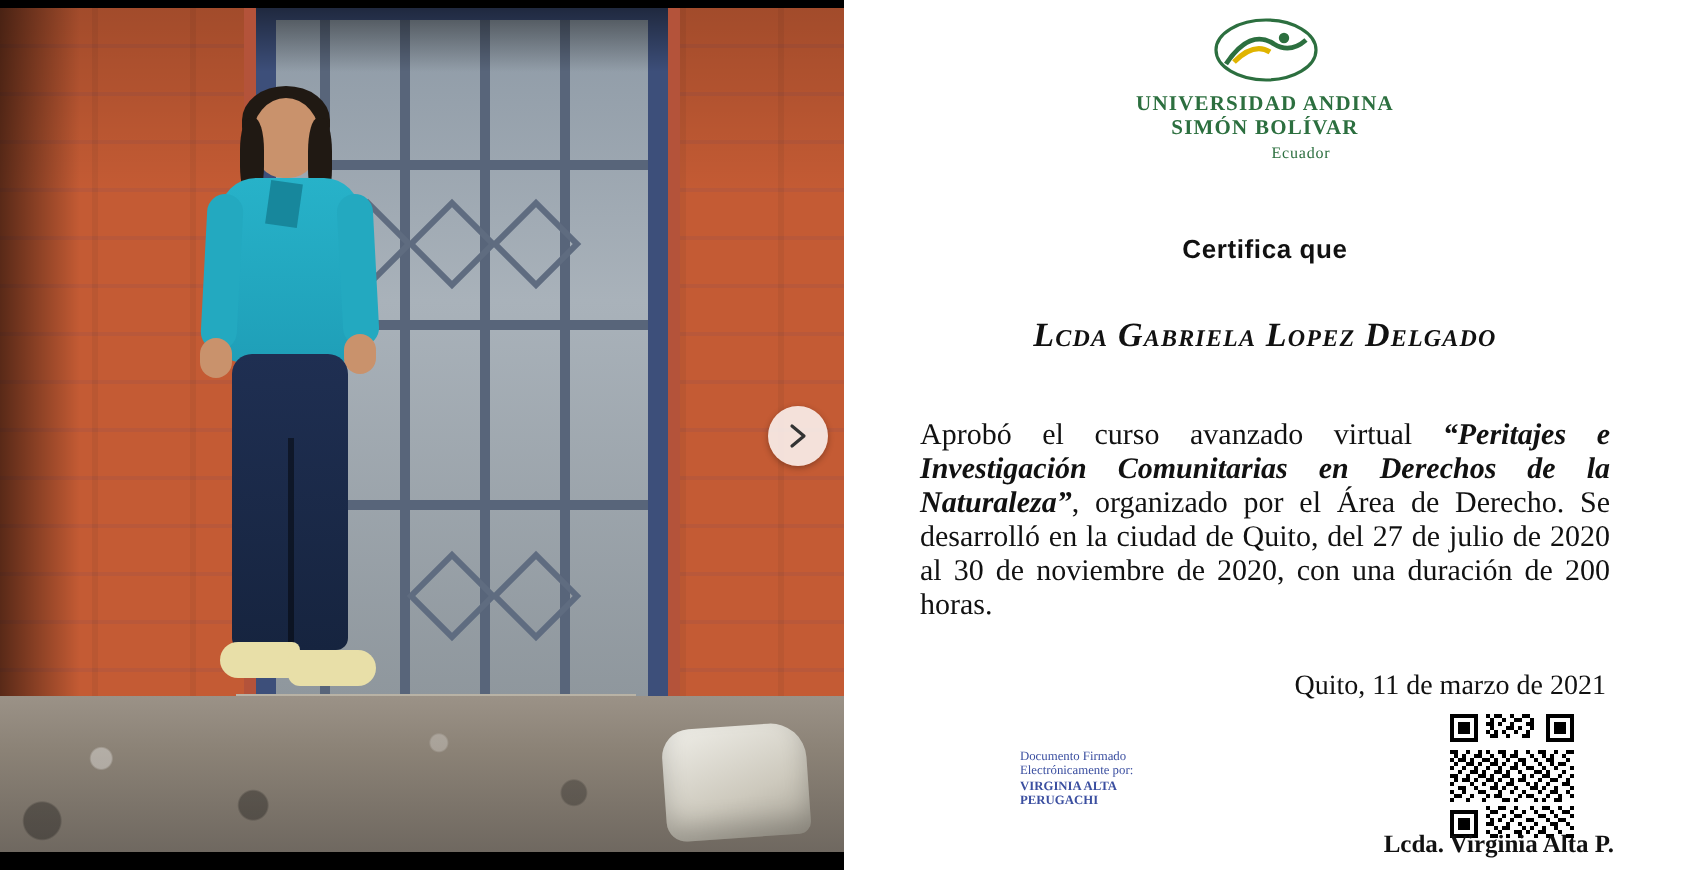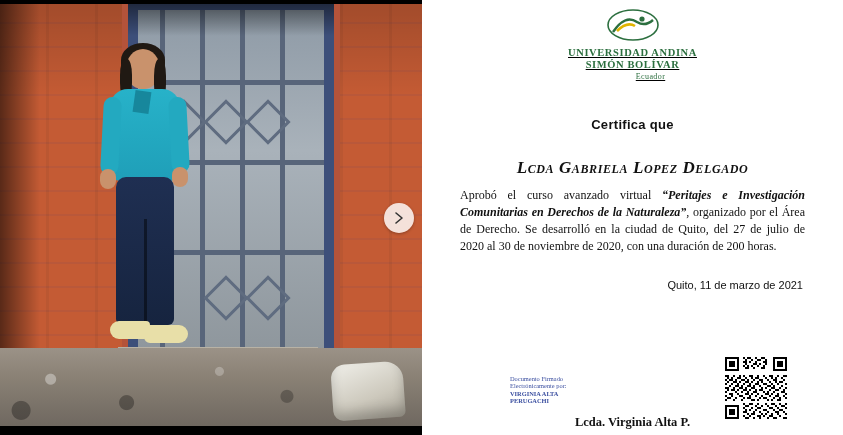--- a/index.html
+++ b/index.html
@@ -253,21 +253,20 @@
   .cert-inner {
     position: absolute;
     inset: 0;
     padding: 6px 36px 0 36px;
   }
   .cert-logo-wrap {
     display: flex;
     flex-direction: column;
     align-items: center;
     margin-top: 2px;
-    text-decoration: underline;
   }
   .cert-logo-mark {
     width: 52px; height: 34px;
     position: relative;
   }
   .cert-univ-name {
     margin-top: 5px;
     font-family: "Liberation Serif", serif;
     font-weight: bold;
     font-size: 10.5px;
@@ -299,37 +298,37 @@
     text-align: center;
     font-family: "Liberation Serif", serif;
     font-size: 17px;
     font-weight: bold;
     font-style: italic;
     font-variant: small-caps;
     color: #111;
     letter-spacing: .6px;
   }
   .cert-body {
-    margin-top: 9px;
+    margin-top: 32px;
     font-family: "Liberation Serif", serif;
-    font-size: 12px;
+    font-size: 15px;
     line-height: 17px;
     color: #111;
     text-align: justify;
     padding: 0 2px;
   }
   .cert-body .em {
     font-weight: bold;
     font-style: italic;
   }
   .cert-place-date {
     margin-top: 24px;
     text-align: right;
-    font-family: Liberation Sans, sans-serif;
-    font-size: 11px;
+    font-family: Liberation Serif, serif;
+    font-size: 14px;
     color: #111;
     padding-right: 4px;
   }
   .cert-footer {
     position: absolute;
     left: 36px;
     right: 36px;
     bottom: 4px;
     height: 82px;
   }
@@ -349,21 +348,21 @@
     right: 18px;
     bottom: 10px;
     width: 66px;
     height: 66px;
     background: #fff;
   }
   .cert-signer {
     position: absolute;
     left: 0; right: 0;
     bottom: 1px;
-    text-align: center;
+    text-align: right;
     font-family: "Liberation Serif", serif;
     font-size: 12.5px;
     font-weight: bold;
     color: #111;
   }
 </style>
 </head>
 <body>
 
 <div class="viewer">

